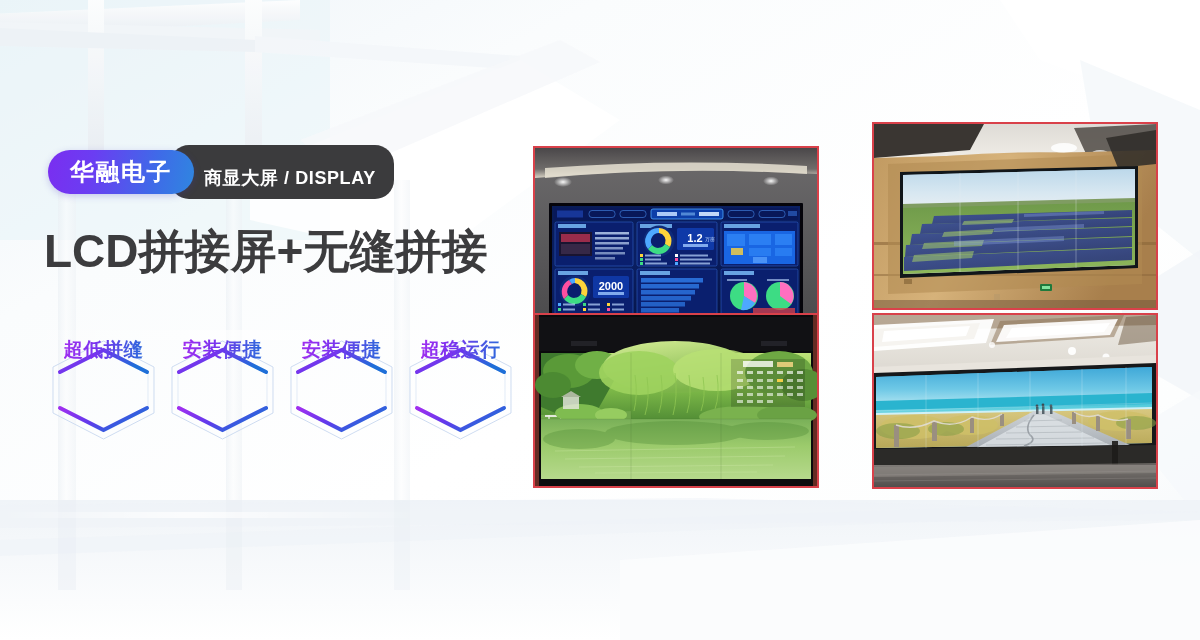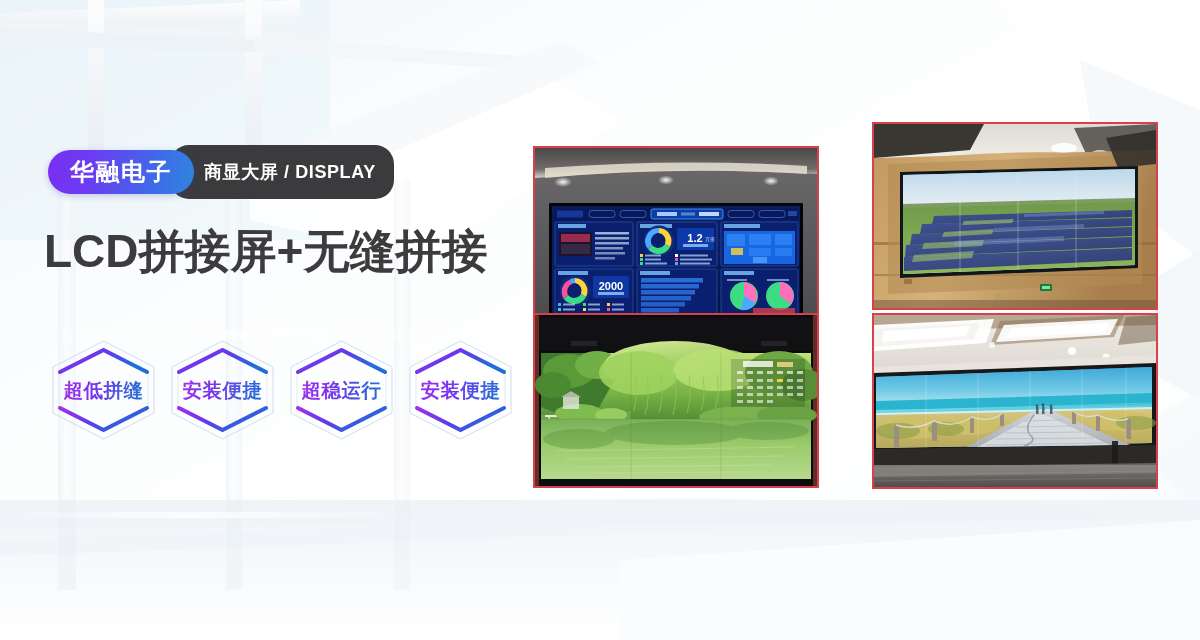--- a/index.html
+++ b/index.html
@@ -44,23 +44,23 @@
     font-size: 24px;
     font-weight: bold;
     letter-spacing: 1.5px;
     display: flex;
     align-items: center;
     box-shadow: 0 2px 7px rgba(70, 60, 190, 0.25);
   }
   .badge-sub {
     position: relative;
     z-index: 2;
-    height: 54px;
+    height: 42px;
     margin-left: -24px;
-    padding: 0 18px 0 34px;
+    padding: 12px 18px 0 34px;
     border-radius: 19px;
     background: #3b3b3d;
     color: #ffffff;
     font-size: 18px;
     font-weight: bold;
     letter-spacing: 0.6px;
     display: flex;
     align-items: center;
   }
 
@@ -94,21 +94,20 @@
     left: 44px;
     top: 336px;
     display: flex;
     z-index: 6;
   }
   .feature {
     position: relative;
     width: 119px;
     height: 108px;
     display: flex;
-    align-items: center;
     justify-content: center;
   }
   .feature svg { position: absolute; left: 0; top: 0; }
   .feature-label {
     position: relative;
     z-index: 3;
     font-size: 19.5px;
     font-weight: bold;
     letter-spacing: 0.5px;
     background: linear-gradient(95deg, #a02ff0 0%, #7b32ef 35%, #3d5fe0 78%, #1f6fd8 100%);
@@ -254,49 +253,49 @@
         <polygon points="59.5,12 104,35 104,73 59.5,96 15,73 15,35" fill="none" stroke="#dbe6f5" stroke-width="1" opacity="0.8"></polygon>
         <polyline points="16,36 59.5,14 103,36" fill="none" stroke="url(#hx1)" stroke-width="4" stroke-linecap="round" stroke-linejoin="round"></polyline>
         <polyline points="16,72 59.5,94 103,72" fill="none" stroke="url(#hx1)" stroke-width="4" stroke-linecap="round" stroke-linejoin="round"></polyline>
       </svg>
       <span class="feature-label">安装便捷</span>
     </div>
 
     <div class="feature">
       <svg width="119" height="108" viewBox="0 0 119 108">
         <defs>
+          <linearGradient id="hx3" x1="0" y1="0" x2="1" y2="0.4">
+            <stop offset="0%" stop-color="#a02ff0"></stop>
+              <stop offset="50%" stop-color="#6339ec"></stop>
+              <stop offset="100%" stop-color="#1f6fd8"></stop>
+          </linearGradient>
+        </defs>
+        <polygon points="59.5,5 110,31 110,77 59.5,103 9,77 9,31" fill="none" stroke="#c9d8ef" stroke-width="1" opacity="0.9"></polygon>
+        <polygon points="59.5,12 104,35 104,73 59.5,96 15,73 15,35" fill="none" stroke="#dbe6f5" stroke-width="1" opacity="0.8"></polygon>
+        <polyline points="16,36 59.5,14 103,36" fill="none" stroke="url(#hx3)" stroke-width="4" stroke-linecap="round" stroke-linejoin="round"></polyline>
+        <polyline points="16,72 59.5,94 103,72" fill="none" stroke="url(#hx3)" stroke-width="4" stroke-linecap="round" stroke-linejoin="round"></polyline>
+      </svg>
+      <span class="feature-label">安装便捷</span>
+    </div>
+
+    <div class="feature">
+      <svg width="119" height="108" viewBox="0 0 119 108">
+        <defs>
           <linearGradient id="hx2" x1="0" y1="0" x2="1" y2="0.4">
             <stop offset="0%" stop-color="#a02ff0"></stop>
               <stop offset="50%" stop-color="#6339ec"></stop>
               <stop offset="100%" stop-color="#1f6fd8"></stop>
           </linearGradient>
         </defs>
         <polygon points="59.5,5 110,31 110,77 59.5,103 9,77 9,31" fill="none" stroke="#c9d8ef" stroke-width="1" opacity="0.9"></polygon>
         <polygon points="59.5,12 104,35 104,73 59.5,96 15,73 15,35" fill="none" stroke="#dbe6f5" stroke-width="1" opacity="0.8"></polygon>
         <polyline points="16,36 59.5,14 103,36" fill="none" stroke="url(#hx2)" stroke-width="4" stroke-linecap="round" stroke-linejoin="round"></polyline>
         <polyline points="16,72 59.5,94 103,72" fill="none" stroke="url(#hx2)" stroke-width="4" stroke-linecap="round" stroke-linejoin="round"></polyline>
       </svg>
       <span class="feature-label">超稳运行</span>
-    </div>
-
-    <div class="feature">
-      <svg width="119" height="108" viewBox="0 0 119 108">
-        <defs>
-          <linearGradient id="hx3" x1="0" y1="0" x2="1" y2="0.4">
-            <stop offset="0%" stop-color="#a02ff0"></stop>
-              <stop offset="50%" stop-color="#6339ec"></stop>
-              <stop offset="100%" stop-color="#1f6fd8"></stop>
-          </linearGradient>
-        </defs>
-        <polygon points="59.5,5 110,31 110,77 59.5,103 9,77 9,31" fill="none" stroke="#c9d8ef" stroke-width="1" opacity="0.9"></polygon>
-        <polygon points="59.5,12 104,35 104,73 59.5,96 15,73 15,35" fill="none" stroke="#dbe6f5" stroke-width="1" opacity="0.8"></polygon>
-        <polyline points="16,36 59.5,14 103,36" fill="none" stroke="url(#hx3)" stroke-width="4" stroke-linecap="round" stroke-linejoin="round"></polyline>
-        <polyline points="16,72 59.5,94 103,72" fill="none" stroke="url(#hx3)" stroke-width="4" stroke-linecap="round" stroke-linejoin="round"></polyline>
-      </svg>
-      <span class="feature-label">安装便捷</span>
     </div>
   </div>
 
   <div class="photo" id="photo-dashboard">
     <div class="inner">
       <svg width="282" height="183" viewBox="0 0 282 183" preserveAspectRatio="none">
         <defs>
           <linearGradient id="roomG" x1="0" y1="0" x2="0" y2="1">
             <stop offset="0%" stop-color="#6d6b6c"></stop>
               <stop offset="55%" stop-color="#59585a"></stop>

